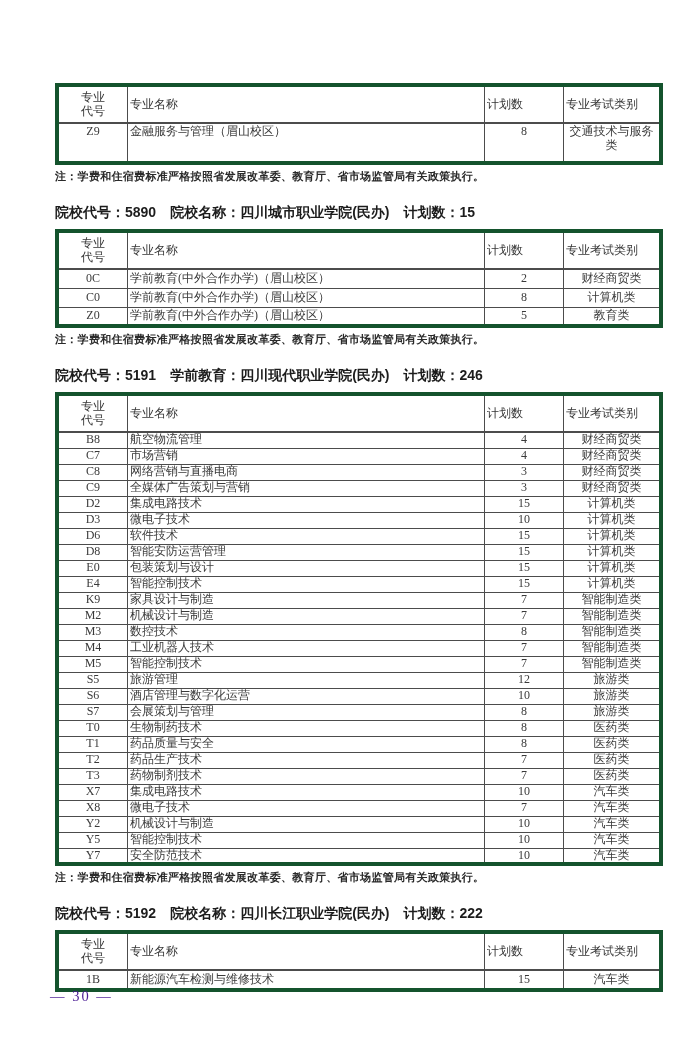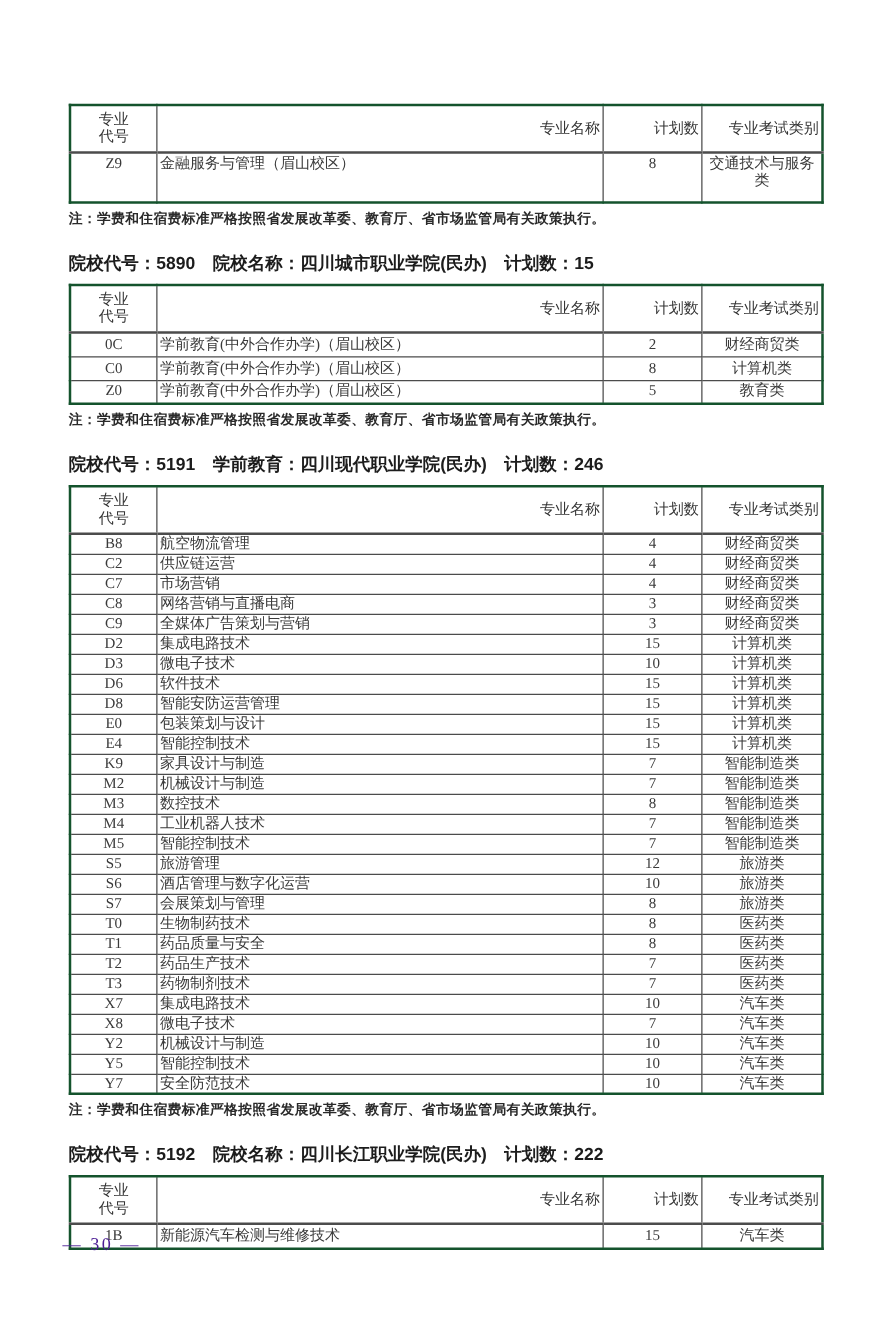--- a/index.html
+++ b/index.html
@@ -13,36 +13,36 @@
   }
   .page {
     position: absolute;
     left: 55px; top: 83px;
     width: 593px;
   }
   table.tbl {
     border-collapse: collapse;
     width: 593px;
     table-layout: fixed;
-    border: 2px solid #14532d;
+    border: 4px solid #14532d;
   }
   table.tbl th, table.tbl td {
     border: 1px solid #4c4c4c;
     font-size: 12px;
     line-height: 1.15;
     padding: 1px 2px;
     overflow: hidden;
   }
   table.tbl th { border-bottom-width: 2px; font-weight: normal; color: #353535; }
   .c-code { width: 64px;  text-align: center; }
   .c-name { width: 352px; text-align: left;   }
   .c-plan { width: 74px;  text-align: center; margin-left: 32px; }
   .c-cat  { width: 91px;  text-align: center; }
   thead tr { height: 38px; }
-  thead .c-name, thead .c-plan, thead .c-cat { text-align: right; }
+  thead .c-name, thead .c-plan, thead .c-cat { text-align: left; }
   .tbl--tall tbody tr { height: 40px; }
   .tbl--tall tbody td { vertical-align: top; }
   .tbl--mid  tbody tr { height: 19px; }
   .tbl--tight tbody tr { height: 16px; }
   .tbl--tight tbody td { padding-top: 0; padding-bottom: 0; }
   .tbl--last tbody tr { height: 20px; }
   .note {
     margin-top: 4px;
     font-size: 11px;
     font-weight: bold;
@@ -156,26 +156,20 @@
       </thead>
       <tbody>
 
           <tr>
             <td class="c-code">B8</td>
             <td class="c-name">航空物流管理</td>
             <td class="c-plan">4</td>
             <td class="c-cat">财经商贸类</td>
           </tr>
 
-          <tr>
-            <td class="c-code">C2</td>
-            <td class="c-name">供应链运营</td>
-            <td class="c-plan">4</td>
-            <td class="c-cat">财经商贸类</td>
-          </tr>
 
           <tr>
             <td class="c-code">C7</td>
             <td class="c-name">市场营销</td>
             <td class="c-plan">4</td>
             <td class="c-cat">财经商贸类</td>
           </tr>
 
           <tr>
             <td class="c-code">C8</td>

